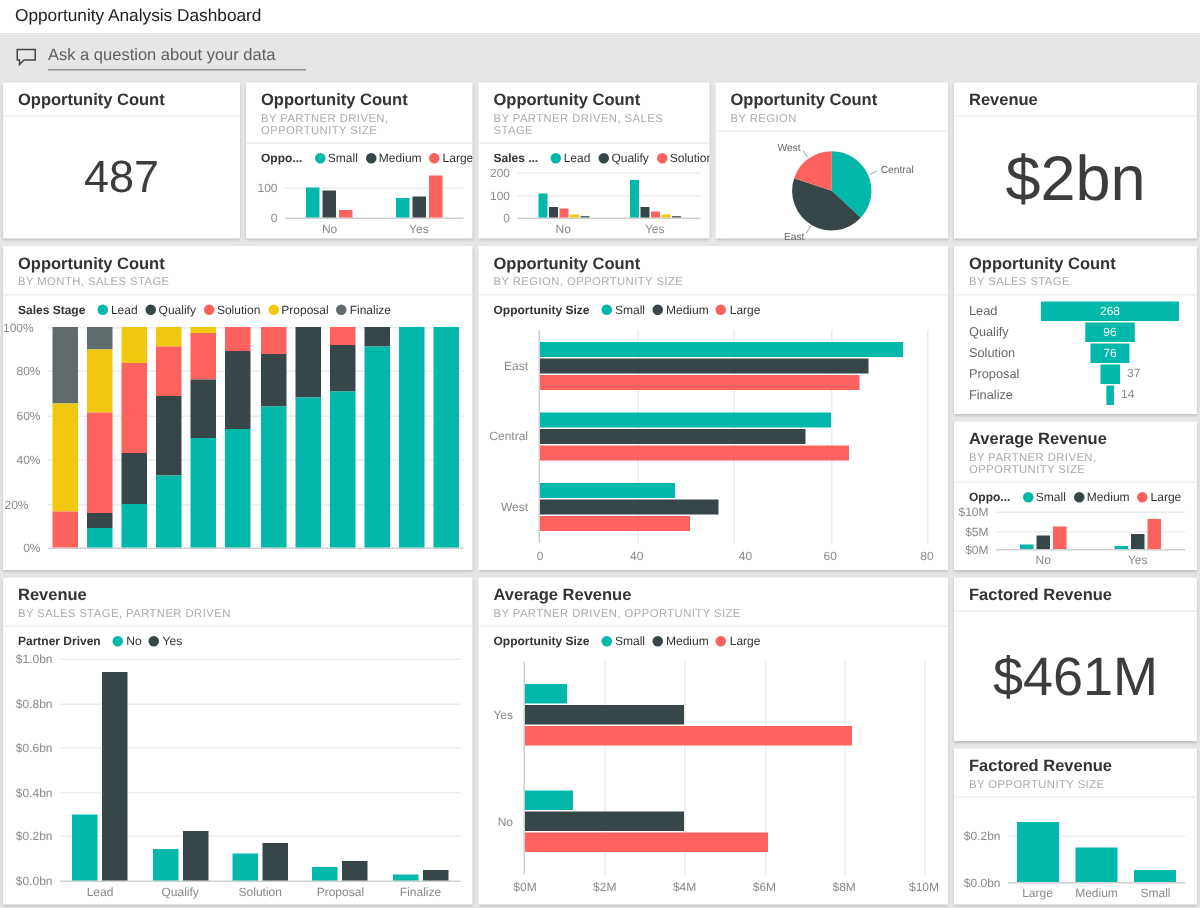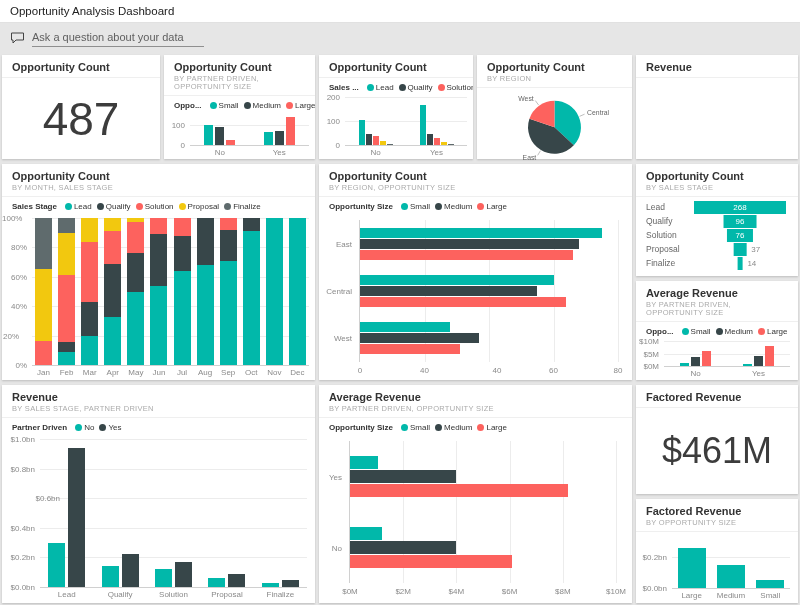--- a/index.html
+++ b/index.html
@@ -8,21 +8,21 @@
   .topbar-title{font-size:11.5px;color:#212121;margin-left:10px;}
   .searchbar{position:absolute;left:0;top:23px;width:800px;height:29px;display:flex;align-items:center;padding-left:10px;box-sizing:border-box;}
   .search-input{border:none;border-bottom:1px solid #8f8f8f;background:transparent;width:172px;font-size:11px;color:#444;margin-left:7px;padding:2px 0 3px 0;outline:none;font-family:"Liberation Sans",sans-serif;}
   .search-input::placeholder{color:#5f5f5f;}
   .card{position:absolute;background:#fff;box-shadow:0 1px 2px rgba(0,0,0,.18);display:flex;flex-direction:column;box-sizing:border-box;}
   .card-head{padding:6px 10px 4px 10px;border-bottom:1px solid #efefef;flex:0 0 auto;}
   .card-title{font-size:11px;font-weight:bold;color:#333;line-height:12px;}
   .card-sub{font-size:7.5px;color:#ababab;letter-spacing:.3px;margin-top:2px;line-height:8px;}
   .card-body{flex:1 1 auto;position:relative;}
   .kpi{display:flex;align-items:center;justify-content:center;color:#3c3c3c;}
-  .kpi-487{font-size:46px;}
+  .kpi-487{font-size:30px;}
   .kpi-2bn{font-size:42px;}
   .kpi-461{font-size:36px;}
   .chartbody{display:flex;flex-direction:column;}
   .legend{display:flex;align-items:center;gap:5px;padding:5px 8px 1px 10px;font-size:8px;color:#333;flex:0 0 auto;white-space:nowrap;overflow:hidden;}
   .legend-title{font-weight:bold;color:#333;margin-right:3px;}
   .legend-item{display:flex;align-items:center;gap:2px;}
   .dot{width:7px;height:7px;border-radius:50%;display:inline-block;}
   .plotwrap{flex:1 1 auto;position:relative;border-bottom:1px solid #d0d0d0;}
   .plotwrap.hb{border-bottom:none;border-left:1px solid #d0d0d0;}
   .gridline{position:absolute;left:0;right:0;height:1px;background:#ececec;}
@@ -101,20 +101,21 @@
           <div class="xlab">No</div>
           <div class="xlab">Yes</div>
         </div>
       </div>
     </div>
 </div>
 
 <div class="card" style="left:319px;top:55px;width:154px;height:104px">
   <div class="card-head">
     <div class="card-title">Opportunity Count</div>
+    <div class="card-sub">BY PARTNER DRIVEN, SALES STAGE</div>
   </div>
   <div class="card-body chartbody">
       <div class="legend">
         <span class="legend-title">Sales ...</span>
         <span class="legend-item">
           <span class="dot" style="background: rgb(1, 184, 170);"></span>
           <span>Lead</span>
         </span>
         <span class="legend-item">
           <span class="dot" style="background: rgb(55, 70, 73);"></span>
@@ -172,20 +173,21 @@
         <line x1="67.5" y1="18.6" x2="64.0" y2="13.8" stroke="#9a9a9a" stroke-width="0.7"></line>
         <text x="62.2" y="13.8" text-anchor="end" font-size="7.5" fill="#666" font-family="Liberation Sans, sans-serif">West</text>
       </svg>
     </div>
 </div>
 
 <div class="card" style="left:636px;top:55px;width:162px;height:104px">
   <div class="card-head">
     <div class="card-title">Revenue</div>
   </div>
+  <div class="card-body kpi kpi-2bn">$2bn</div>
 </div>
 
 <div class="card" style="left:2px;top:164px;width:313px;height:216px">
   <div class="card-head">
     <div class="card-title">Opportunity Count</div>
     <div class="card-sub">BY MONTH, SALES STAGE</div>
   </div>
   <div class="card-body chartbody">
       <div class="legend">
         <span class="legend-title">Sales Stage</span>
@@ -324,34 +326,20 @@
           </div>
           <div class="group">
             <div style="width: 17px; height: 100%; display: flex; flex-direction: column-reverse;">
               <div style="height: 100%; background: rgb(1, 184, 170);"></div>
               <div style="height: 0%; background: rgb(55, 70, 73);"></div>
               <div style="height: 0%; background: rgb(253, 98, 94);"></div>
               <div style="height: 0%; background: rgb(242, 200, 15);"></div>
               <div style="height: 0%; background: rgb(95, 107, 109);"></div>
             </div>
           </div>
-        </div>
-        <div class="xlabels">
-          <div class="xlab">Jan</div>
-          <div class="xlab">Feb</div>
-          <div class="xlab">Mar</div>
-          <div class="xlab">Apr</div>
-          <div class="xlab">May</div>
-          <div class="xlab">Jun</div>
-          <div class="xlab">Jul</div>
-          <div class="xlab">Aug</div>
-          <div class="xlab">Sep</div>
-          <div class="xlab">Oct</div>
-          <div class="xlab">Nov</div>
-          <div class="xlab">Dec</div>
         </div>
       </div>
     </div>
 </div>
 
 <div class="card" style="left:319px;top:164px;width:313px;height:216px">
   <div class="card-head">
     <div class="card-title">Opportunity Count</div>
     <div class="card-sub">BY REGION, OPPORTUNITY SIZE</div>
   </div>
@@ -518,21 +506,21 @@
           <span>Yes</span>
         </span>
       </div>
       <div class="plotwrap" style="margin: 6px 8px 15px 38px;">
         <div class="ylab" style="position: absolute; left: -38px; width: 33px; text-align: right; top: calc(100% - 4px);">$0.0bn</div>
         <div class="gridline" style="top: 80%;"></div>
         <div class="ylab" style="position: absolute; left: -38px; width: 33px; text-align: right; top: calc(80% - 4px);">$0.2bn</div>
         <div class="gridline" style="top: 60%;"></div>
         <div class="ylab" style="position: absolute; left: -38px; width: 33px; text-align: right; top: calc(60% - 4px);">$0.4bn</div>
         <div class="gridline" style="top: 40%;"></div>
-        <div class="ylab" style="position: absolute; left: -38px; width: 33px; text-align: right; top: calc(40% - 4px); padding-left: 25px;">$0.6bn</div>
+        <div class="ylab" style="position: absolute; left: -38px; width: 33px; text-align: right; top: calc(40% - 4px);">$0.6bn</div>
         <div class="gridline" style="top: 20%;"></div>
         <div class="ylab" style="position: absolute; left: -38px; width: 33px; text-align: right; top: calc(20% - 4px);">$0.8bn</div>
         <div class="gridline" style="top: 0%;"></div>
         <div class="ylab" style="position: absolute; left: -38px; width: 33px; text-align: right; top: calc(0% - 4px);">$1.0bn</div>
         <div class="groups">
           <div class="group" style="gap: 3px;">
             <div style="width: 17px; height: 30%; background: rgb(1, 184, 170);"></div>
             <div style="width: 17px; height: 94%; background: rgb(55, 70, 73);"></div>
           </div>
           <div class="group" style="gap: 3px;">

